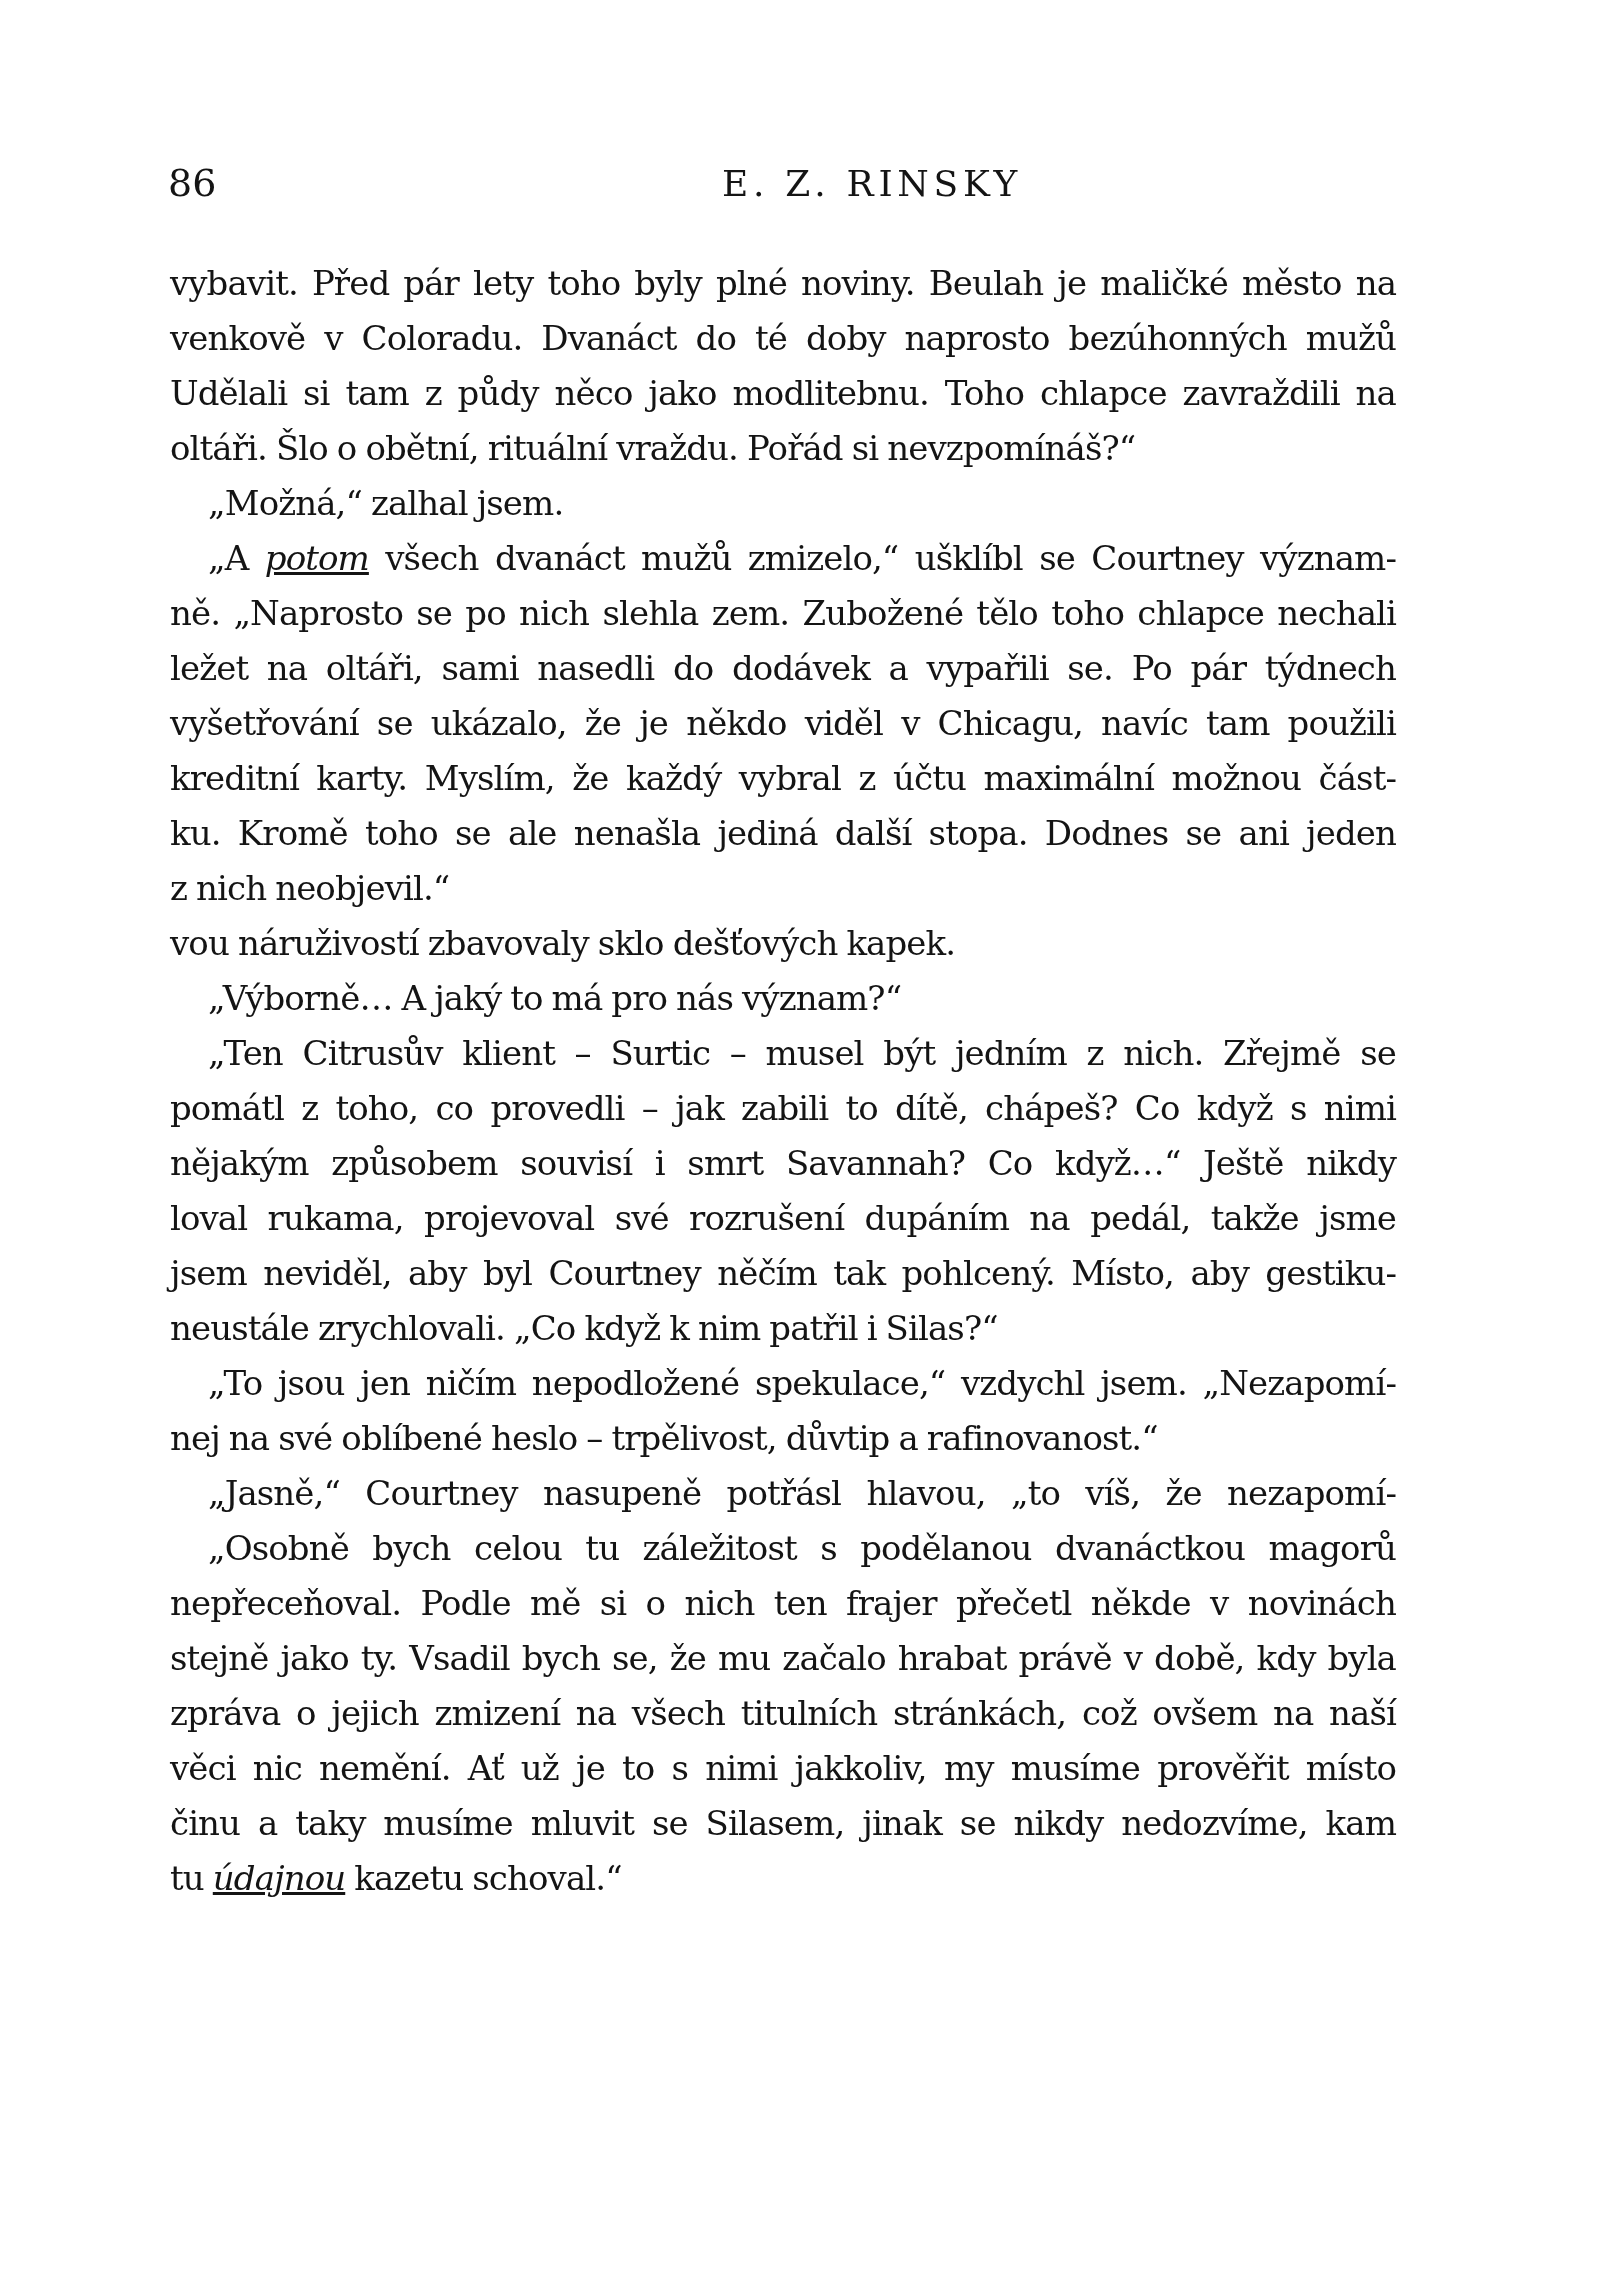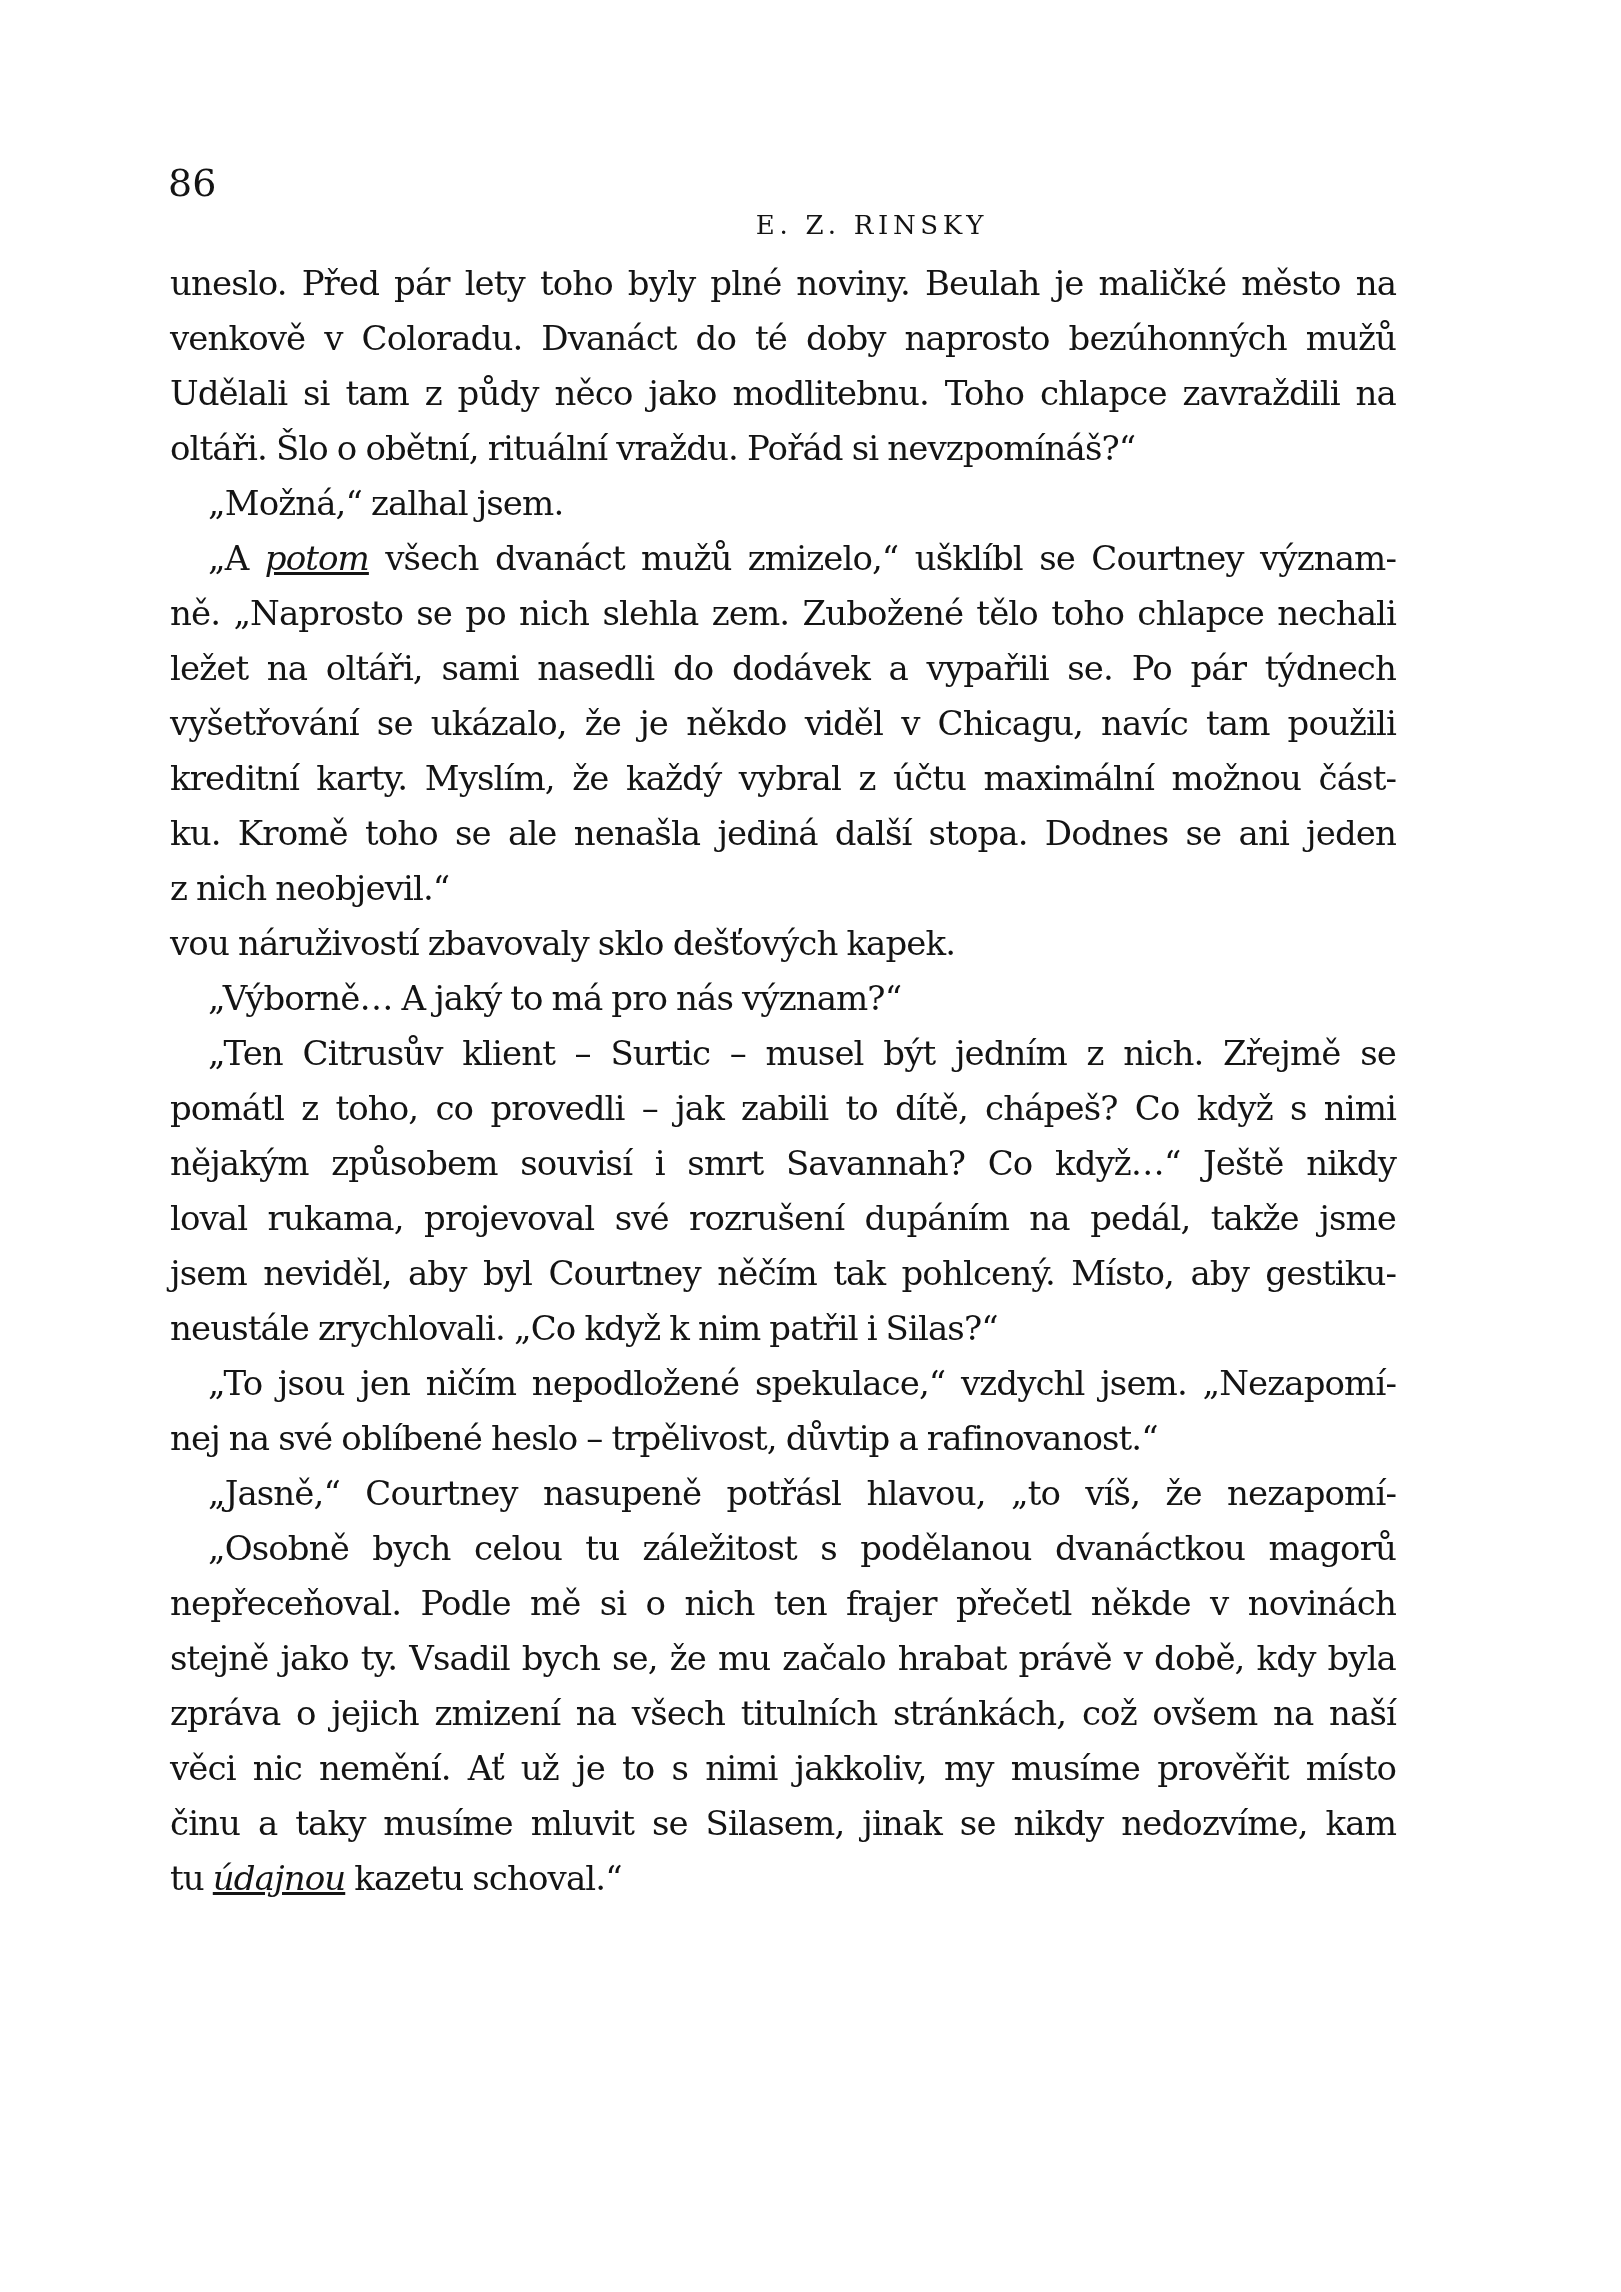--- a/index.html
+++ b/index.html
@@ -22,26 +22,25 @@
     font-size: 38px;
     line-height: 45px;
     letter-spacing: 0px;
   }
   .running-head {
     position: absolute;
     left: 0;
     width: 1621px;
     top: 167px;
     text-align: center;
-    font-size: 26px;
+    font-size: 36px;
     line-height: 34px;
     letter-spacing: 4.7px;
     padding-left: 123px;
     box-sizing: border-box;
-    margin-top: 41px;
   }
   .body-text {
     position: absolute;
     left: 170px;
     top: 256px;
     width: 1226px;
   }
   .line {
     display: block;
     height: 55px;
@@ -66,21 +65,21 @@
   }
 </style>
 </head>
 <body>
 
 <div>
   <div class="page-number">86</div>
   <div class="running-head">E. Z. RINSKY</div>
 
   <div class="body-text">
-    <span class="line">uneslo. Před pár lety toho byly plné noviny. Beulah je maličké město na</span>
+    <span class="line">vybavit. Před pár lety toho byly plné noviny. Beulah je maličké město na</span>
     <span class="line">venkově v Coloradu. Dvanáct do té doby naprosto bezúhonných mužů</span>
     <span class="line">Udělali si tam z půdy něco jako modlitebnu. Toho chlapce zavraždili na</span>
     <span class="line last">oltáři. Šlo o obětní, rituální vraždu. Pořád si nevzpomínáš?“</span>
     <span class="line indent last">„Možná,“ zalhal jsem.</span>
     <span class="line indent">„A <em>potom</em> všech dvanáct mužů zmizelo,“ ušklíbl se Courtney význam-</span>
     <span class="line">ně. „Naprosto se po nich slehla zem. Zubožené tělo toho chlapce nechali</span>
     <span class="line">ležet na oltáři, sami nasedli do dodávek a vypařili se. Po pár týdnech</span>
     <span class="line">vyšetřování se ukázalo, že je někdo viděl v Chicagu, navíc tam použili</span>
     <span class="line">kreditní karty. Myslím, že každý vybral z účtu maximální možnou část-</span>
     <span class="line">ku. Kromě toho se ale nenašla jediná další stopa. Dodnes se ani jeden</span>

